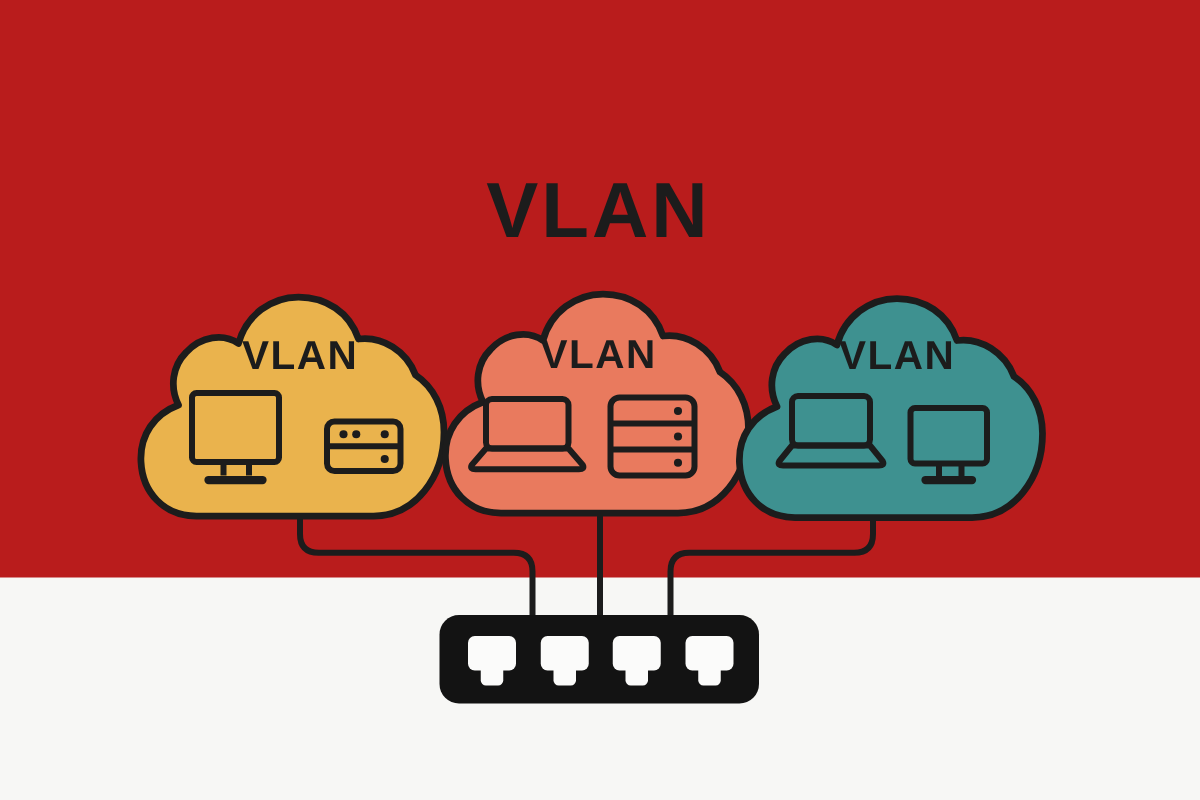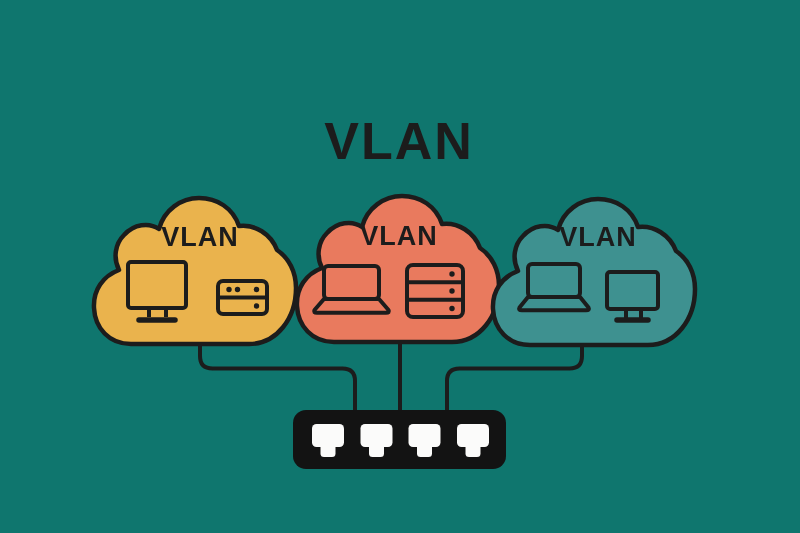--- a/index.html
+++ b/index.html
@@ -7,22 +7,22 @@
     padding: 0;
     width: 800px;
     height: 533px;
     background: #f7f7f5;
     overflow: hidden;
     font-family: "Liberation Sans", sans-serif;
   }
   .canvas {
     position: relative;
     width: 800px;
-    height: 533px;
-    background: #0f766e;
+    height: 385px;
+    background: #b91c1c;
   }
   svg { display: block; }
   .title-text {
     font-family: "Liberation Sans", sans-serif;
     font-weight: bold;
     font-size: 52px;
     letter-spacing: 2px;
     fill: #1c1c1c;
   }
   .cloud-label {

